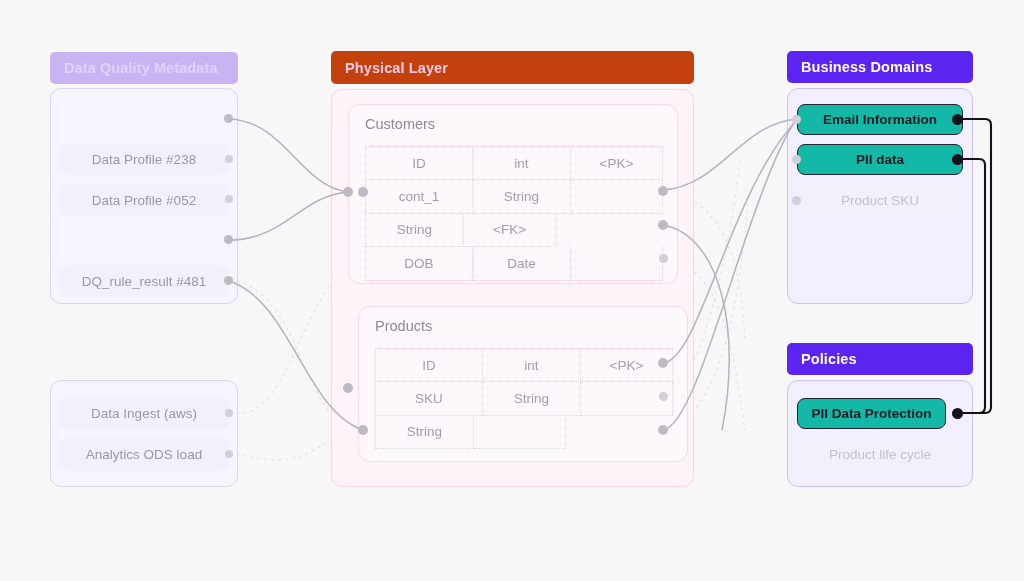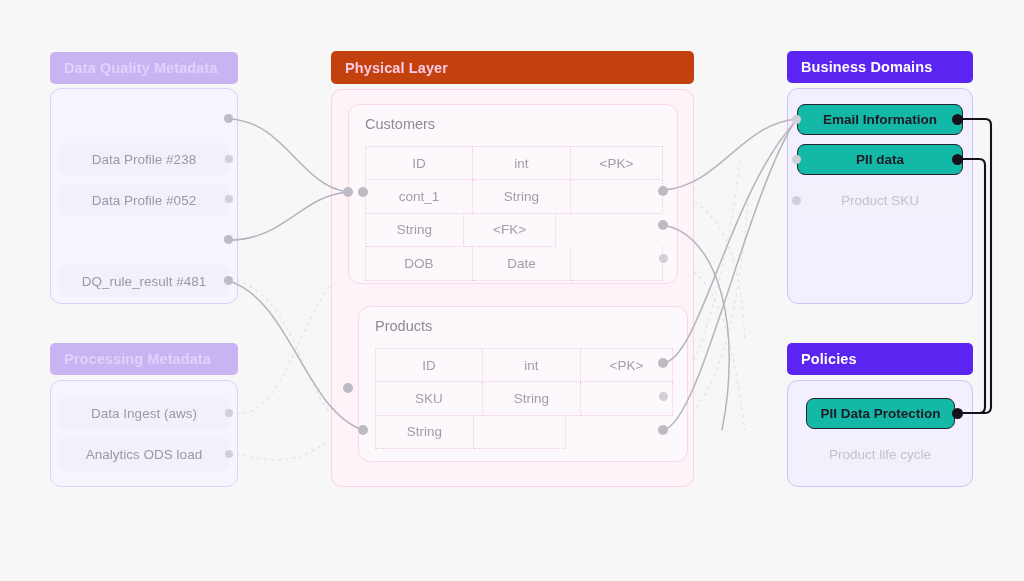--- a/index.html
+++ b/index.html
@@ -140,23 +140,20 @@
   <div class="row" style="left:59px;top:143px;width:170px;height:32px;">
     <span>Data Profile #238</span>
   </div>
   <div class="row" style="left:59px;top:184px;width:170px;height:32px;">
     <span>Data Profile #052</span>
   </div>
   <div class="row" style="left:59px;top:265px;width:170px;height:32px;">
     <span>DQ_rule_result #481</span>
   </div>
 
-  <div class="pill lav" style="left:50px;top:343px;width:188px;height:32px;">
-    <span>Processing Metadata</span>
-  </div>
   <div class="panel lav" style="left:50px;top:380px;width:188px;height:107px;"></div>
 
   <div class="row" style="left:59px;top:438px;width:170px;height:33px;">
     <span>Analytics ODS load</span>
   </div>
   <div class="row" style="left:59px;top:397px;width:170px;height:33px;">
     <span>Data Ingest (aws)</span>
   </div>
 
   <div class="pill pink" style="left:331px;top:51px;width:363px;height:33px;">
@@ -222,21 +219,21 @@
   </div>
   <div class="row muted" style="left:797px;top:185px;width:166px;height:31px;">
     <span>Product SKU</span>
   </div>
 
   <div class="pill violet" style="left:787px;top:343px;width:186px;height:32px;">
     <span>Policies</span>
   </div>
   <div class="panel violet" style="left:787px;top:380px;width:186px;height:107px;"></div>
 
-  <div class="row active" style="left:797px;top:398px;width:149px;height:31px;margin-left:9px;">
+  <div class="row active" style="left:797px;top:398px;width:149px;height:31px;">
     <span>PII Data Protection</span>
   </div>
   <div class="row muted" style="left:797px;top:439px;width:166px;height:31px;">
     <span>Product life cycle</span>
   </div>
 
   <svg class="wires top" viewBox="0 0 1024 581">
     <g fill="none" stroke="#b6b3be" stroke-width="1.5" stroke-linecap="round">
 
       <path d="M229 119 C 285 121, 300 186, 348 192"></path>

